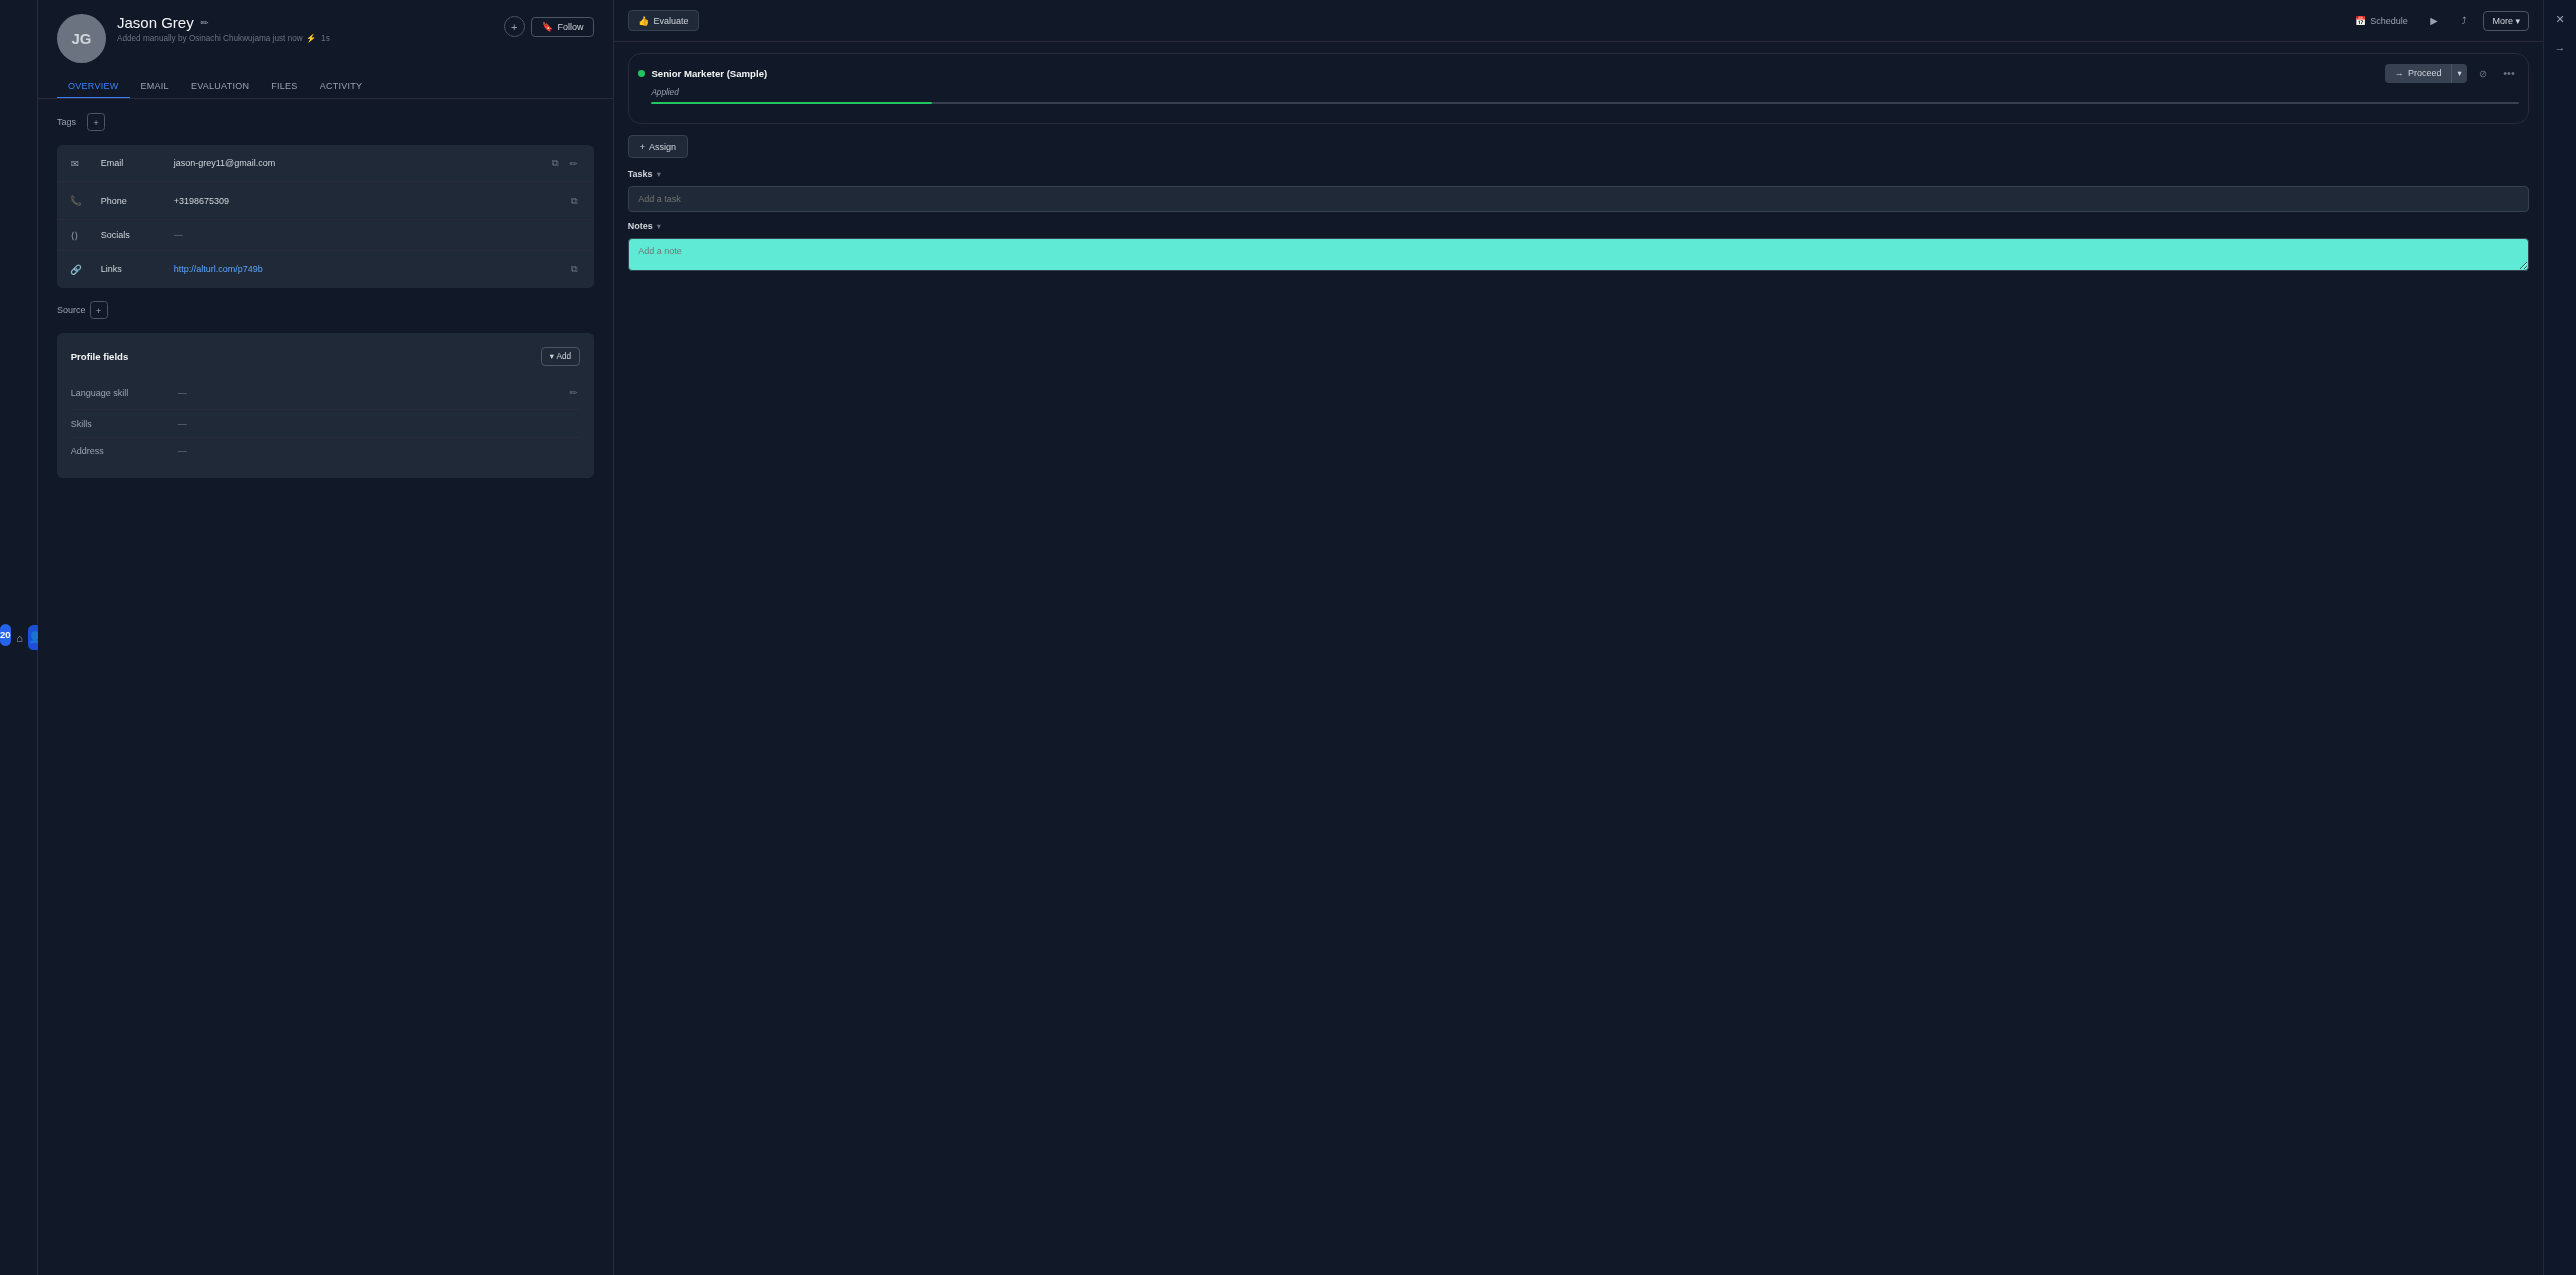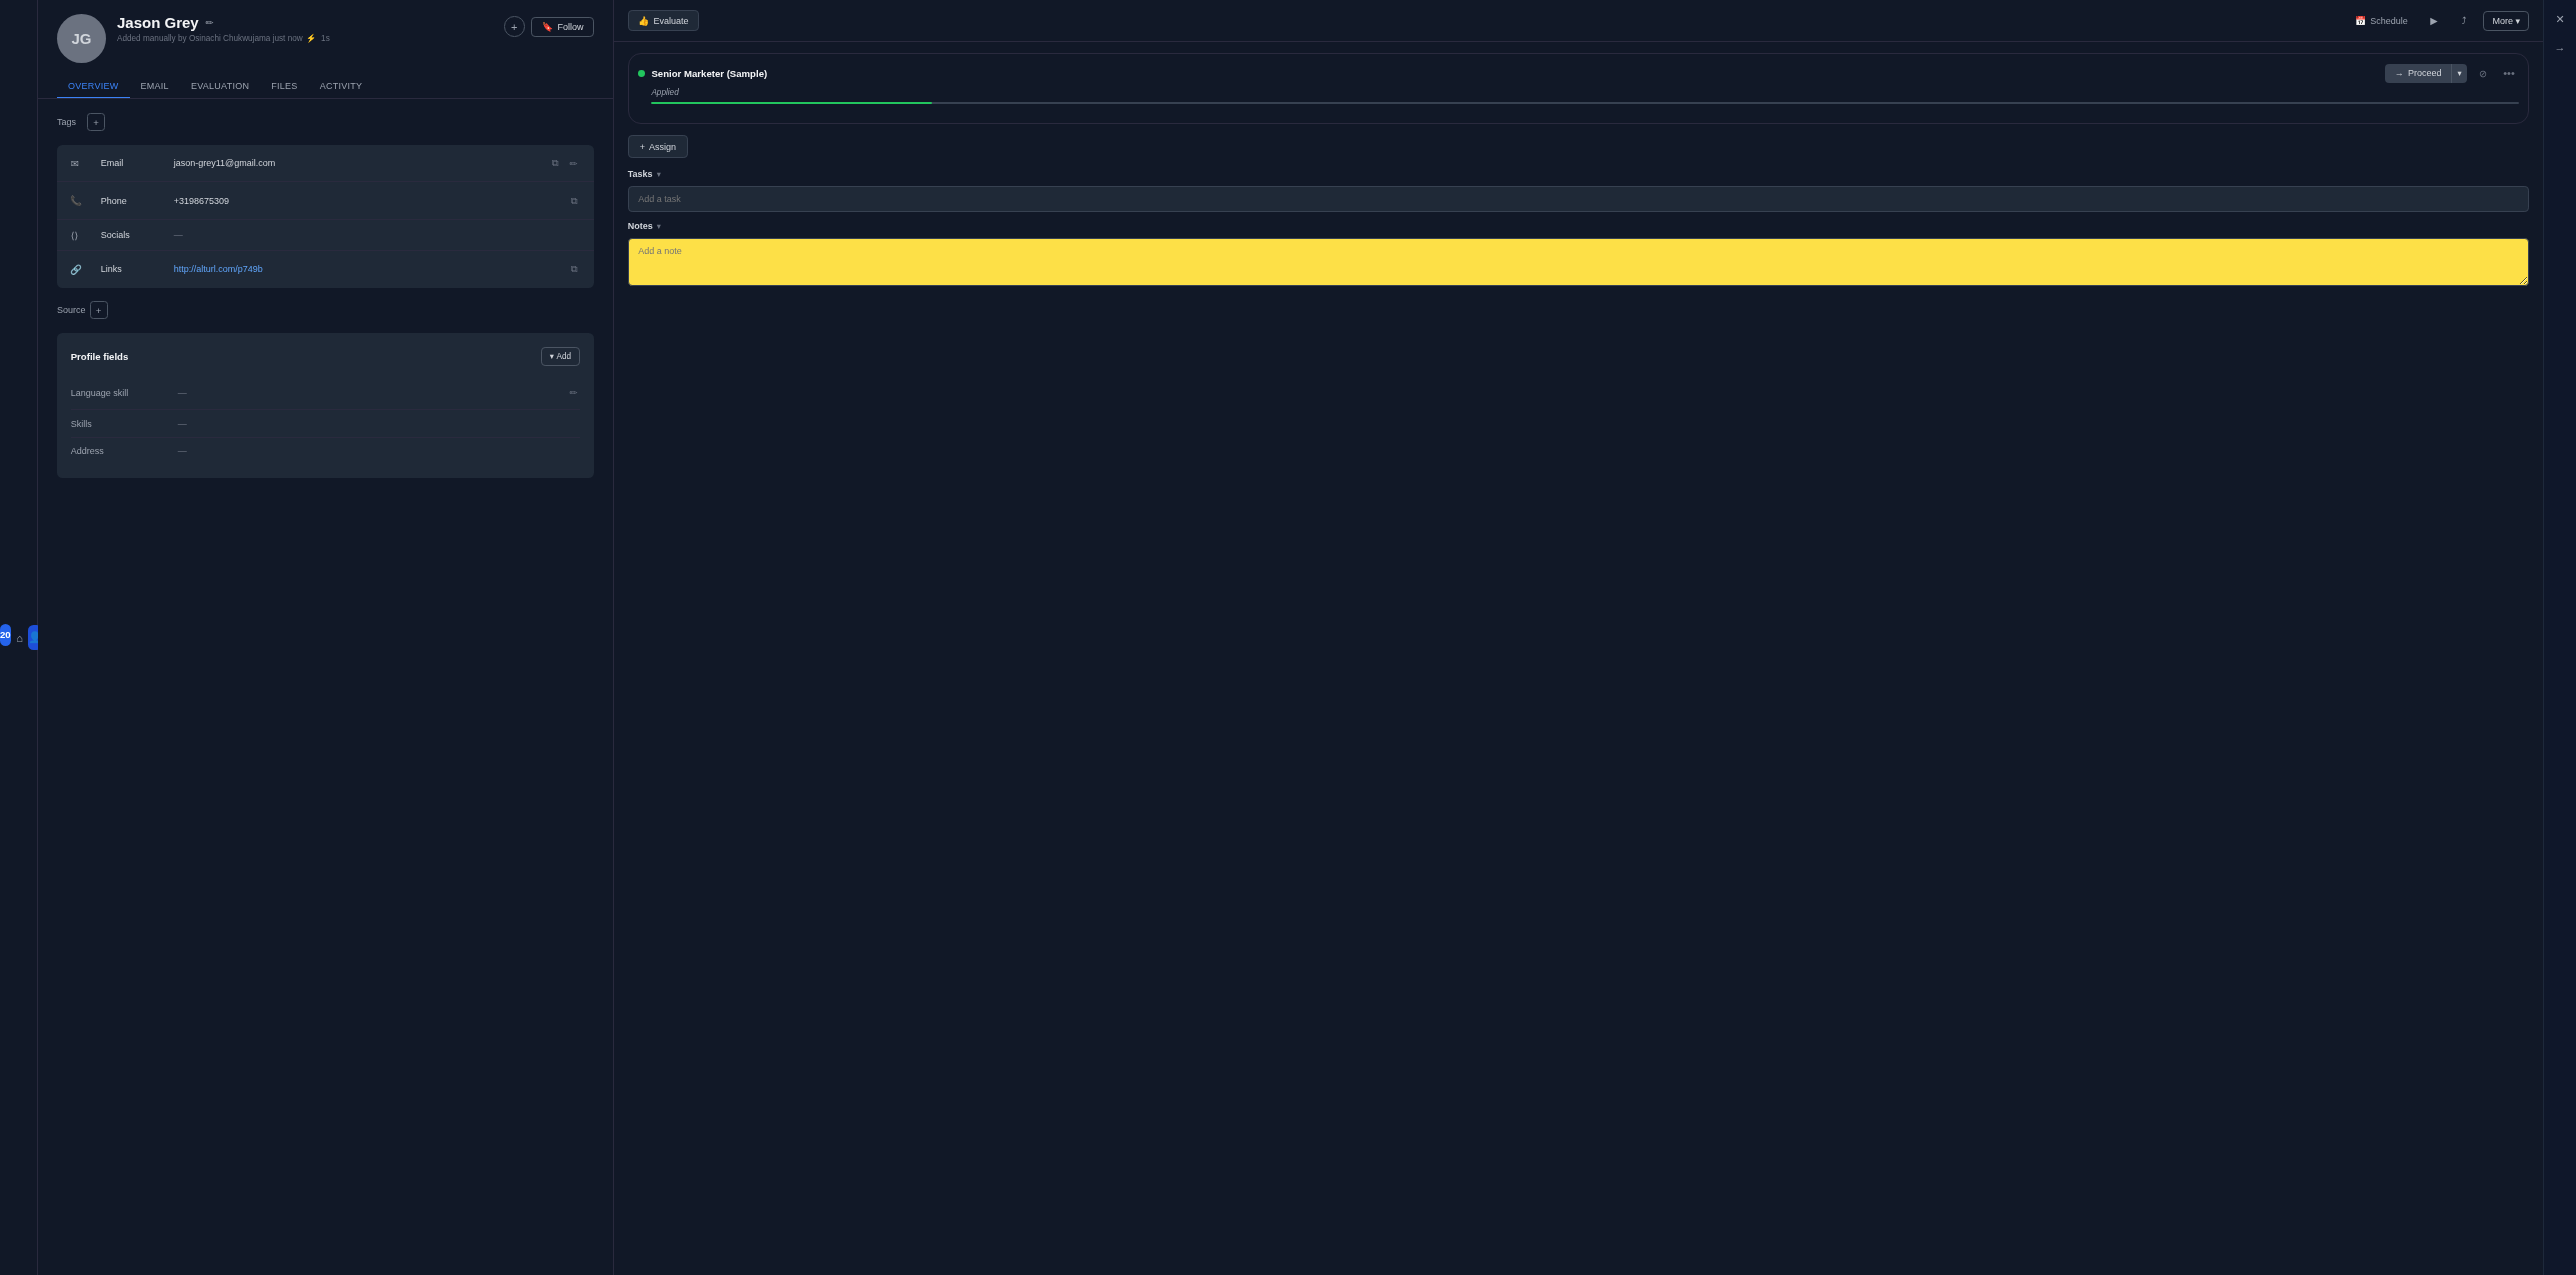--- a/index.html
+++ b/index.html
@@ -93,21 +93,21 @@
       flex: 1;
     }
     .profile-name-row {
       display: flex;
       align-items: center;
       gap: 6.9px;
       margin-bottom: 2.7px;
     }
     .profile-name {
       font-size: 15px;
-      font-weight: 700;
+      font-weight: 400;
       color: #f3f4f6;
     }
     .edit-icon {
       color: #9ca3af;
       cursor: pointer;
       font-size: 9.6px;
     }
     .profile-meta {
       font-size: 8.2px;
       color: #6b7280;
@@ -551,28 +551,28 @@
       padding: 6.9px 9.6px;
       color: #6b7280;
       font-size: 9px;
       outline: none;
       margin-bottom: 9.6px;
     }
 
     
     .note-textarea {
       width: 100%;
-      background: #fde047;
+      background: #5eead4;
       border: 0.7px solid #374151;
       border-radius: 4.1px;
       padding: 6.9px 9.6px;
       color: #6b7280;
       font-size: 9px;
       outline: none;
-      height: 48px;
+      height: 33px;
       resize: vertical;
       font-family: inherit;
     }
 
     
     .far-right {
       width: 33px;
       background: #0f172a;
       display: flex;
       flex-direction: column;

